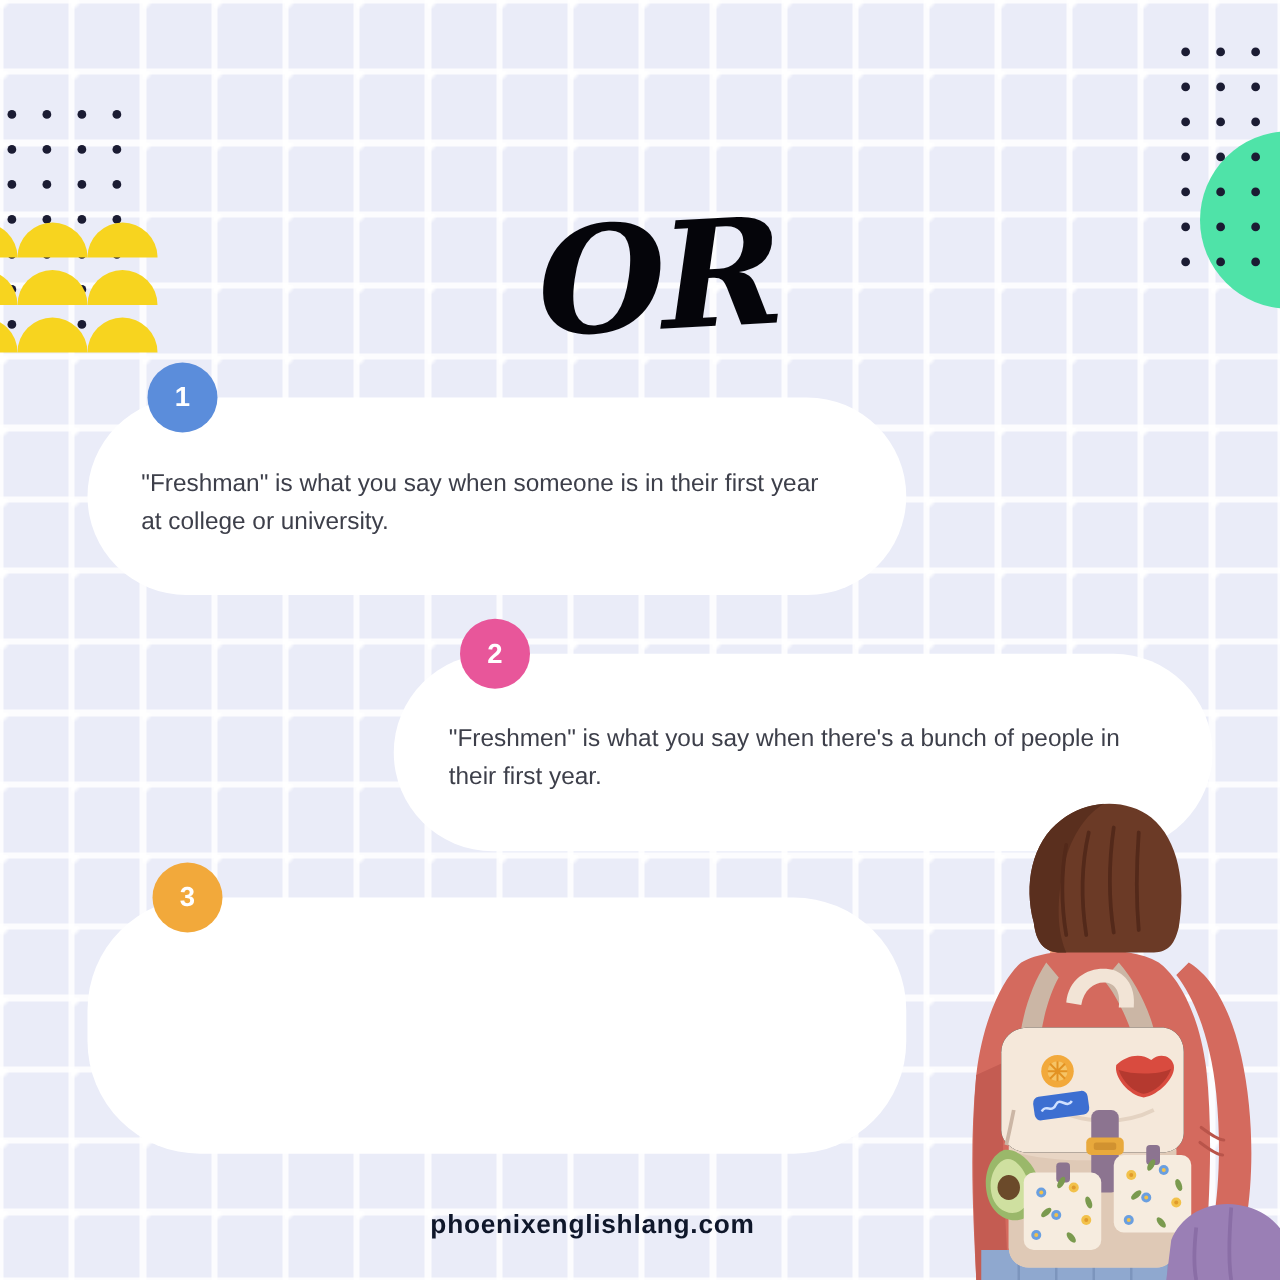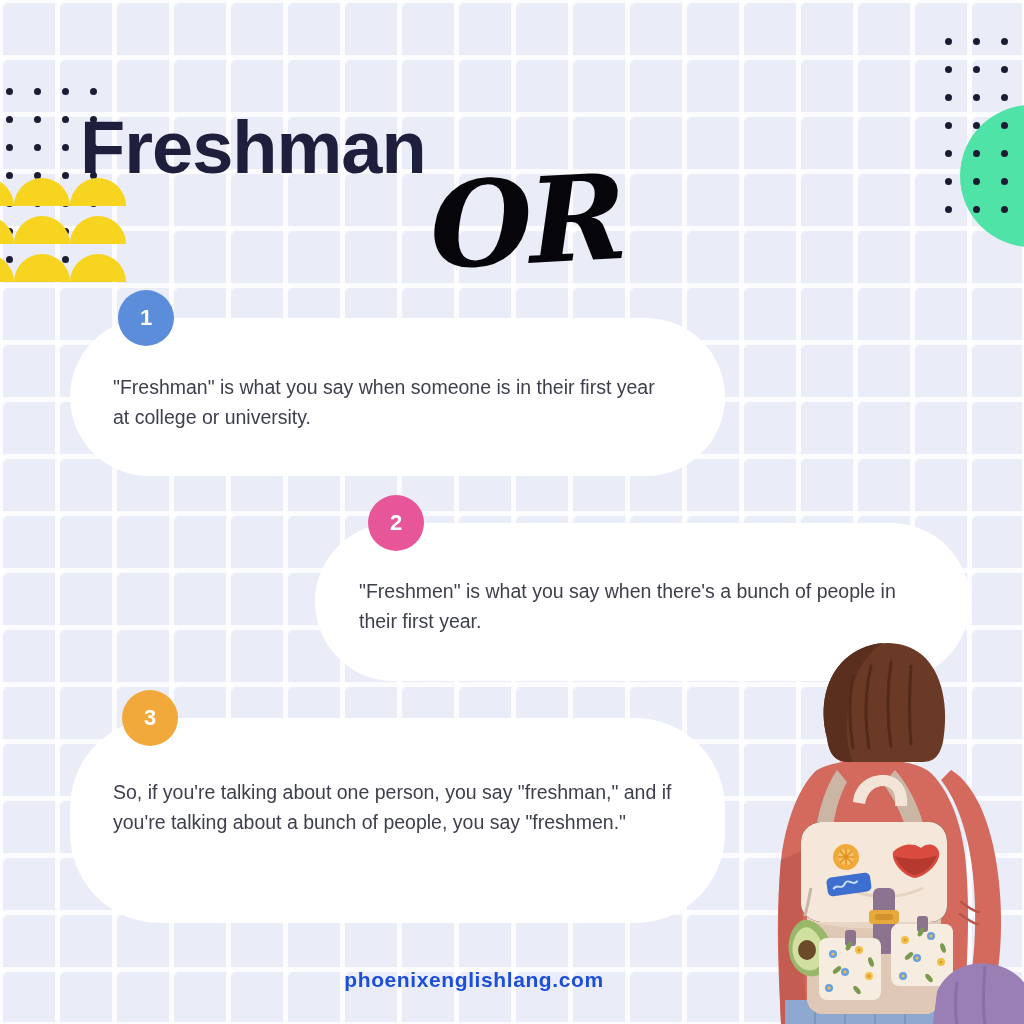--- a/index.html
+++ b/index.html
@@ -96,21 +96,21 @@
   .b2{left:368px;top:495px;background:#e8569a;}
 
   .c3{left:70px;top:718px;width:655px;height:205px;}
   .t3{left:113px;top:777px;width:560px;}
   .b3{left:122px;top:690px;background:#f2a93b;}
 
   
   .footer{
     position:absolute;left:0;top:968px;width:948px;
     text-align:center;
-    color:#1d4ed8;
+    color:#0f172a;
     font-weight:bold;font-size:21px;
     letter-spacing:.6px;
   }
 
   
   .illus{position:absolute;left:745px;top:620px;width:290px;height:404px;}
 </style>
 </head>
 <body style="background: rgb(234, 236, 248);">
 
@@ -182,34 +182,32 @@
       <i style="left: 56px; top: 112px; width: 7px; height: 7px; background: rgb(27, 28, 51);"></i>
       <i style="left: 0px; top: 140px; width: 7px; height: 7px; background: rgb(27, 28, 51);"></i>
       <i style="left: 28px; top: 140px; width: 7px; height: 7px; background: rgb(27, 28, 51);"></i>
       <i style="left: 56px; top: 140px; width: 7px; height: 7px; background: rgb(27, 28, 51);"></i>
       <i style="left: 0px; top: 168px; width: 7px; height: 7px; background: rgb(27, 28, 51);"></i>
       <i style="left: 28px; top: 168px; width: 7px; height: 7px; background: rgb(27, 28, 51);"></i>
       <i style="left: 56px; top: 168px; width: 7px; height: 7px; background: rgb(27, 28, 51);"></i>
     </div>
 
   <div class="headline">
-    <div class="word word-1">Freshman</div>
     <div class="word-or">OR</div>
   </div>
 
   <div class="card c1"></div>
   <div class="card-text t1">"Freshman" is what you say when someone is in their first year at college or university.</div>
   <div class="badge b1" style="background: rgb(91, 141, 219);">1</div>
 
   <div class="card c2"></div>
   <div class="card-text t2">"Freshmen" is what you say when there's a bunch of people in their first year.</div>
   <div class="badge b2" style="background: rgb(232, 86, 154);">2</div>
 
   <div class="card c3"></div>
-  <div class="card-text t3">So, if you're talking about one person, you say "freshman," and if you're talking about a bunch of people, you say "freshmen."</div>
   <div class="badge b3" style="background: rgb(242, 169, 59);">3</div>
 
   <div class="illus">
     <svg viewBox="0 0 290 404" width="290" height="404" xmlns="http://www.w3.org/2000/svg">
       <defs>
         <clipPath id="clipBox">
             <rect x="0" y="0" width="290" height="404"></rect>
           </clipPath>
       </defs>
       <g clip-path="url(#clipBox)">

